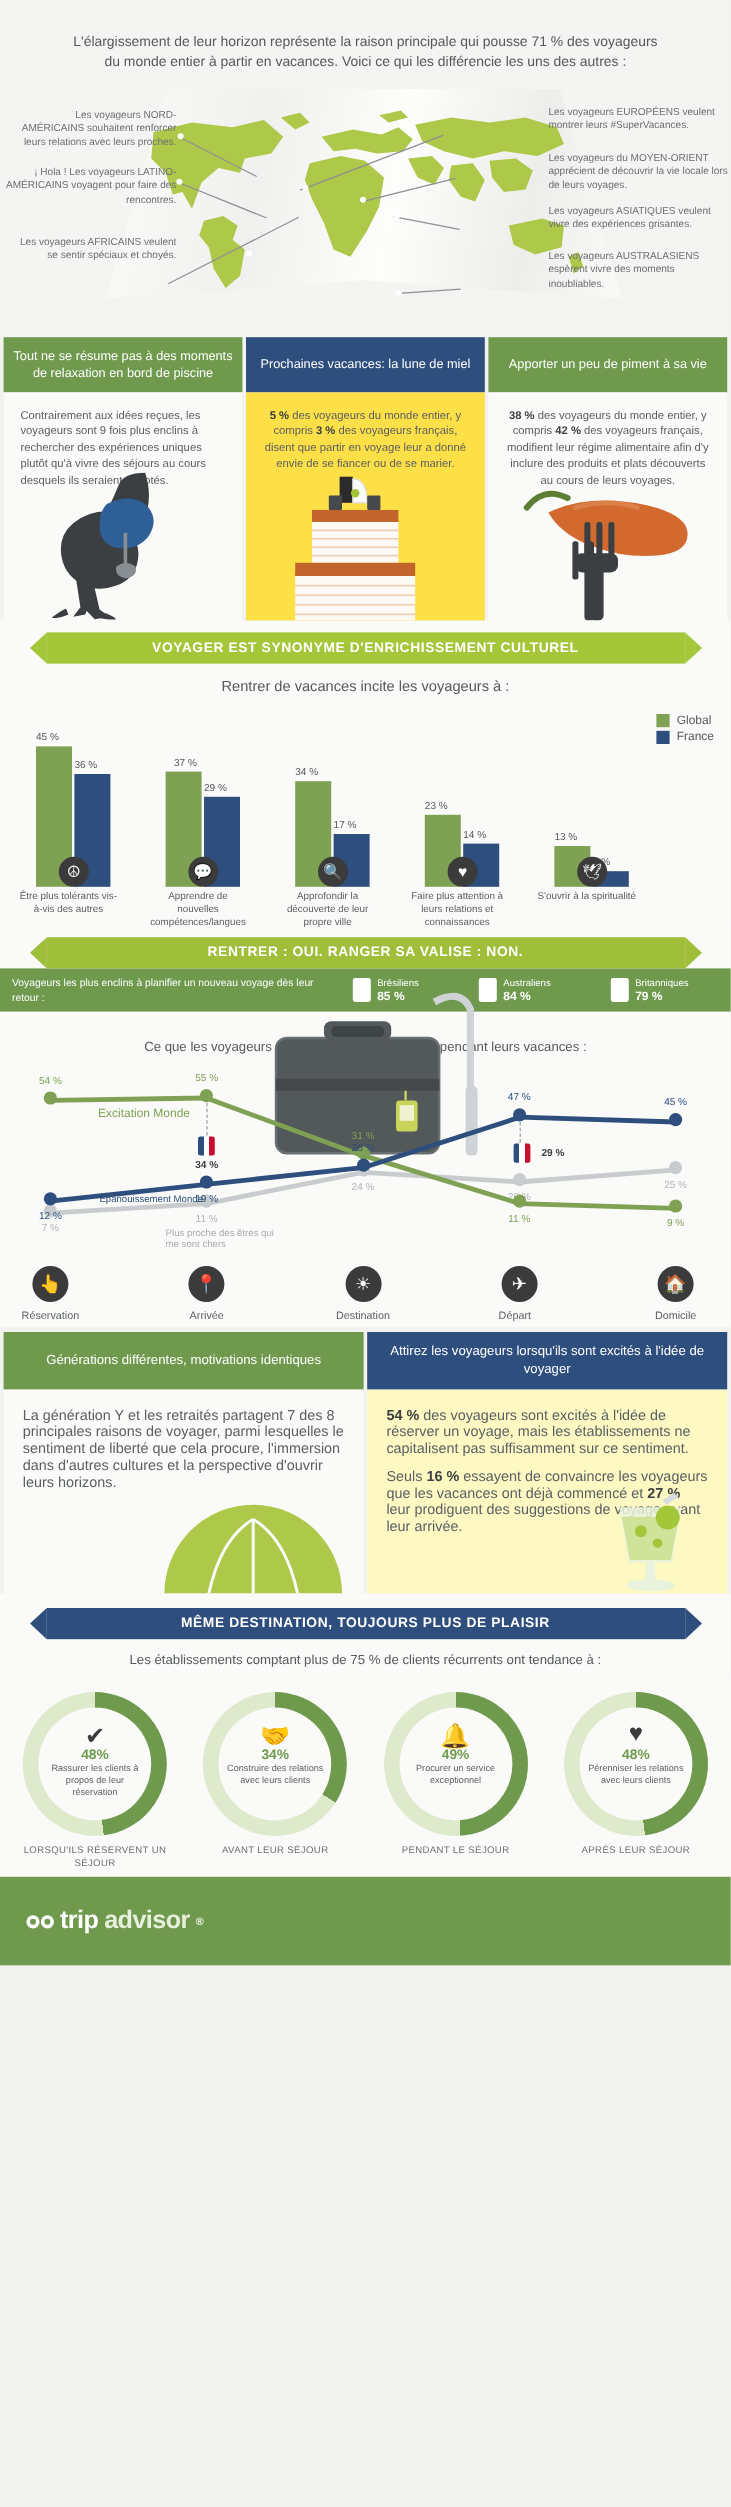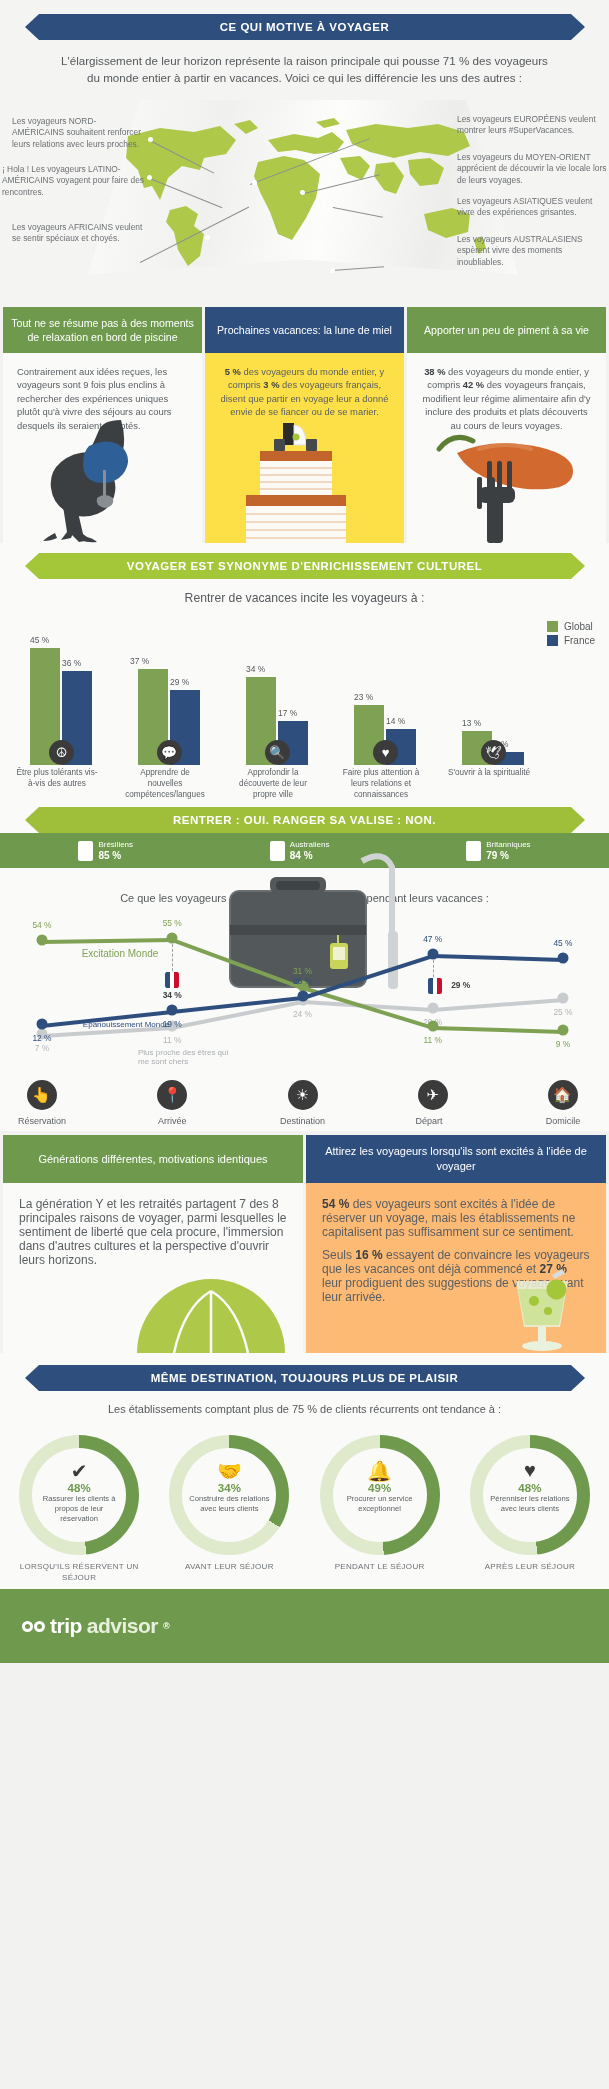--- a/index.html
+++ b/index.html
@@ -43,21 +43,21 @@
   .intro { text-align:center; font-size:11.6px; line-height:17px; color:#55595c; padding:12px 42px 6px; }
 
   
   .mapwrap { position:relative; height:215px; }
   .mapfold { position:absolute; left:88px; top:8px; width:430px; height:190px;
              background:linear-gradient(100deg,#fbfbfa 0%,#f0f0ee 30%,#fdfdfc 55%,#ededeb 80%,#fafaf9 100%);
              clip-path: polygon(12% 0%,88% 0%,100% 92%,50% 84%,0% 92%);
              box-shadow:0 3px 8px rgba(0,0,0,.07); }
   .mapsvg { position:absolute; left:108px; top:22px; }
   .mlabel { position:absolute; font-size:8.4px; line-height:11.4px; color:#6c7073; width:135px; }
-  .mlabel.r { }
+  .mlabel.r { text-align:right; }
   .mlabel.l { text-align:left; }
   .leader { position:absolute; height:1px; background:#8c9093; transform-origin:0 0; }
   .mdot { position:absolute; width:5px; height:5px; border-radius:50%; background:#fff; }
 
   
   .cols { display:flex; gap:3px; padding:0 3px; }
   .col { flex:1; }
   .chead { color:#fff; font-size:10.6px; line-height:14px; text-align:center; padding:8px 6px; min-height:46px; display:flex; align-items:center; justify-content:center;}
   .chead.g { background:#6f9a4d; }
   .chead.b { background:#2e4f7d; }
@@ -106,21 +106,21 @@
   .xicon { position:absolute; width:30px; height:30px; border-radius:50%; background:#3b3b3b; color:#fff; display:flex; align-items:center; justify-content:center; font-size:15px; transform:translateX(-50%); }
   .xlab { position:absolute; font-size:9px; color:#5a5f63; transform:translateX(-50%); }
   .flagchip { position:absolute; width:14px; height:16px; transform:translate(-50%,-50%); }
   .dashv { position:absolute; width:1px; border-left:1px dashed #9aa0a3; }
 
   
   .gen { display:flex; gap:3px; padding:0 3px; }
   .genhead { color:#fff; text-align:center; font-size:11px; line-height:15px; padding:9px 8px; min-height:48px; display:flex; align-items:center; justify-content:center;}
   .genbody { font-size:12px; line-height:14px; padding:14px 16px; min-height:170px; position:relative; }
   .gbodyg { background:#fafaf9; }
-  .gbodyb { background:#fdba74; }
+  .gbodyb { background:#fef9c3; }
 
   
   .donuts { display:flex; background:#fafaf9; padding:14px 4px 6px; }
   .dcell { flex:1; text-align:center; }
   .dwrap { position:relative; width:120px; height:120px; margin:0 auto; }
   .dtxt { position:absolute; left:0; right:0; top:48px; font-size:7.6px; line-height:10px; color:#5a5f63; padding:0 18px; }
   .dpct { font-size:11.5px; font-weight:bold; color:#6f9a4d; display:block; margin-bottom:1px; }
   .dicon { position:absolute; left:0; right:0; top:24px; font-size:20px; color:#3b3b3b; }
   .dcap { font-size:8px; color:#6c7073; margin-top:6px; line-height:11px; letter-spacing:.3px; }
 
@@ -131,25 +131,20 @@
   .owl i { width:11px; height:11px; border-radius:50%; background:#fff; display:block; position:relative; }
   .owl i:after { content:''; position:absolute; left:3px; top:3px; width:5px; height:5px; border-radius:50%; background:#6f9a4d; }
   .logo .a { color:#e8f0dd; }
 </style>
 </head>
 <body>
 
 <div class="page">
 
   <div class="sect" style="padding-top:14px;">
-    <div class="ribbon blue">
-      <span class="tipL"></span>
-      <span class="tipR"></span>
-      <div class="body">CE QUI MOTIVE À VOYAGER</div>
-    </div>
     <div class="intro">
       <div>L'élargissement de leur horizon représente la raison principale qui pousse 71 % des voyageurs</div>
       <div>du monde entier à partir en vacances. Voici ce qui les différencie les uns des autres :</div>
     </div>
 
     <div class="mapwrap">
       <div class="mapfold"></div>
       <svg class="mapsvg" width="392" height="160" viewBox="0 0 392 160">
         <g fill="#aec84a">
           <path d="M20,22 L52,14 L86,18 L112,12 L128,26 L118,40 L96,44 L92,56 L74,52 L60,64 L52,86 L44,72 L36,74 L30,56 L18,44 Z"></path>
@@ -293,21 +288,21 @@
           <div class="bgroup" style="left: 4px; height: 130px;">
             <div class="bar gl" style="height:117px"></div>
             <div class="bar fr" style="height:93.6px"></div>
             <div class="bval" style="left:8px;bottom:120px">45 %</div>
             <div class="bval" style="left:40px;bottom:96.6px">36 %</div>
             <div class="bicon">☮</div>
           </div>
           <div class="bgroup" style="left: 112px; height: 130px;">
             <div class="bar gl" style="height:96.2px"></div>
             <div class="bar fr" style="height:75.39999999999999px"></div>
-            <div class="bval" style="left:0;bottom:99.2px">37 %</div>
+            <div class="bval" style="left:15px;bottom:99.2px">37 %</div>
             <div class="bval" style="left:40px;bottom:78.39999999999999px">29 %</div>
             <div class="bicon">💬</div>
           </div>
           <div class="bgroup" style="left: 220px; height: 130px;">
             <div class="bar gl" style="height:88.4px"></div>
             <div class="bar fr" style="height:44.2px"></div>
             <div class="bval" style="left:8px;bottom:91.4px">34 %</div>
             <div class="bval" style="left:40px;bottom:47.2px">17 %</div>
             <div class="bicon">🔍</div>
           </div>
@@ -351,20 +346,21 @@
       <rect x="58" y="30" width="56" height="16" rx="6" fill="#53585b"></rect>
       <rect x="64" y="34" width="44" height="9" rx="4" fill="#3e4346"></rect>
       <rect x="18" y="78" width="136" height="10" fill="#46494c"></rect>
       <rect x="118" y="96" width="18" height="26" rx="3" fill="#c9d45a"></rect>
       <rect x="121" y="100" width="12" height="13" fill="#eef2d0"></rect>
       <line x1="126" y1="96" x2="126" y2="88" stroke="#c9d45a" stroke-width="2"></line>
       <rect x="176" y="84" width="10" height="58" rx="4" fill="#cfd3d5"></rect>
     </svg>
 
     <div class="suitband">
+      <div class="txt">Voyageurs les plus enclins à planifier un nouveau voyage dès leur retour :</div>
       <div class="natgrid" id="nats">
           <div class="nat">
             <span class="natflag"></span>
             <span class="natt">Brésiliens<br><b>85 %</b></span>
           </div>
           <div class="nat">
             <span class="natflag"></span>
             <span class="natt">Australiens<br><b>84 %</b></span>
           </div>
           <div class="nat">

